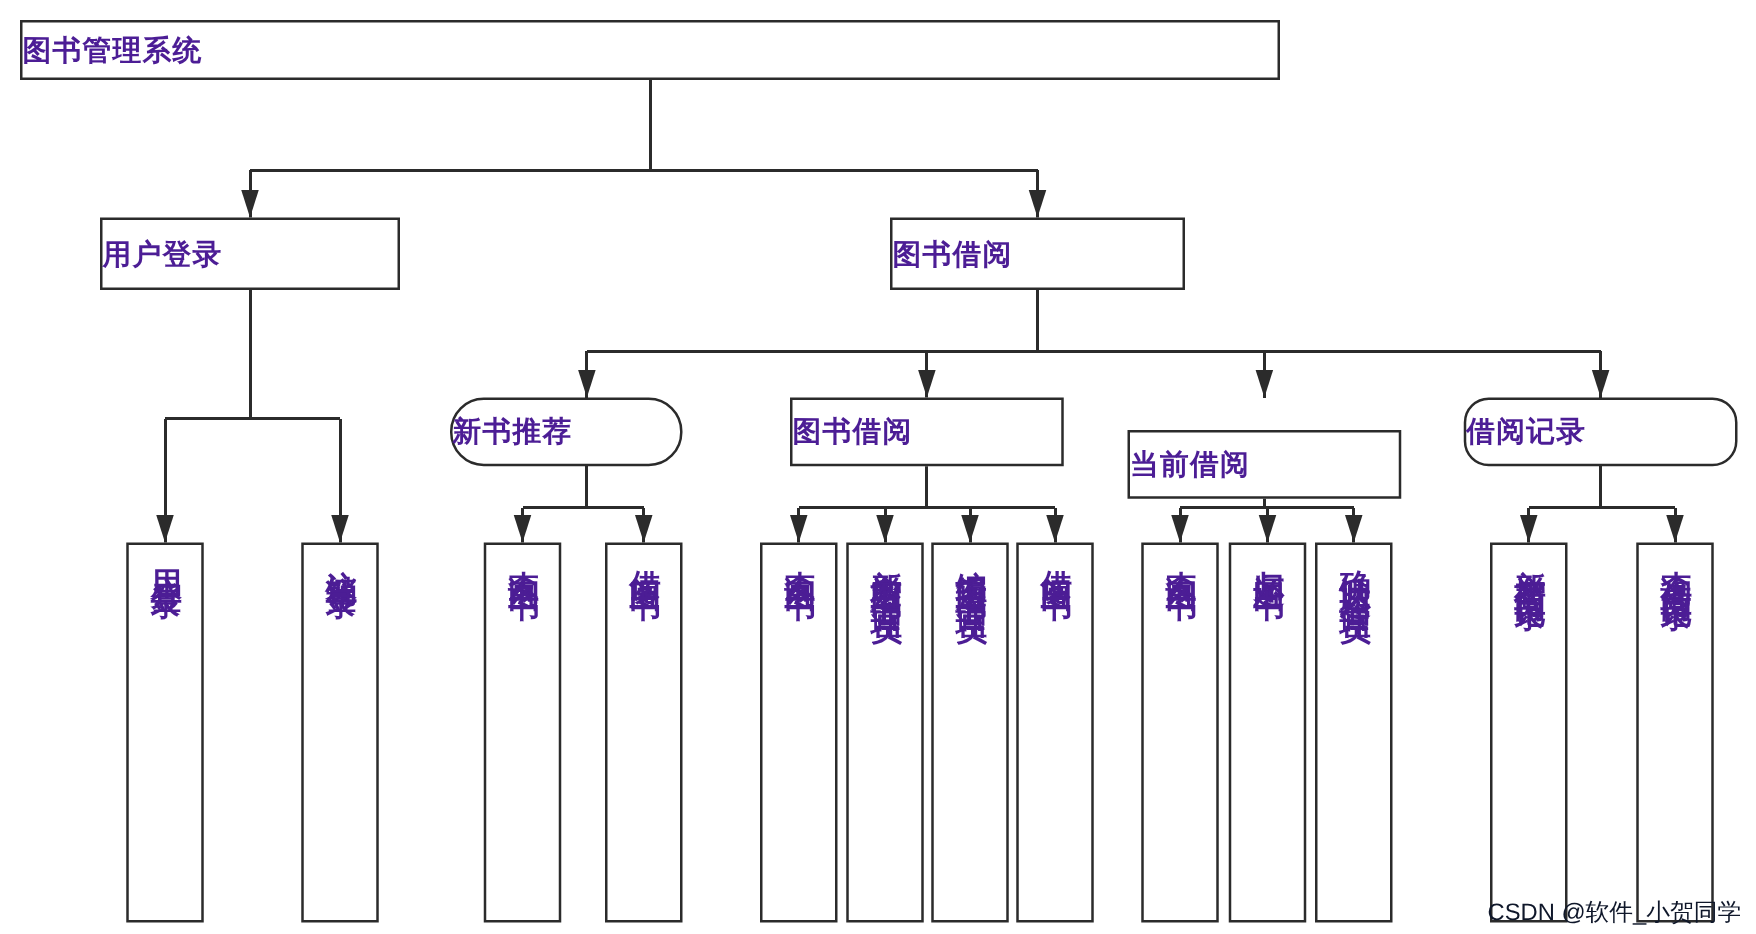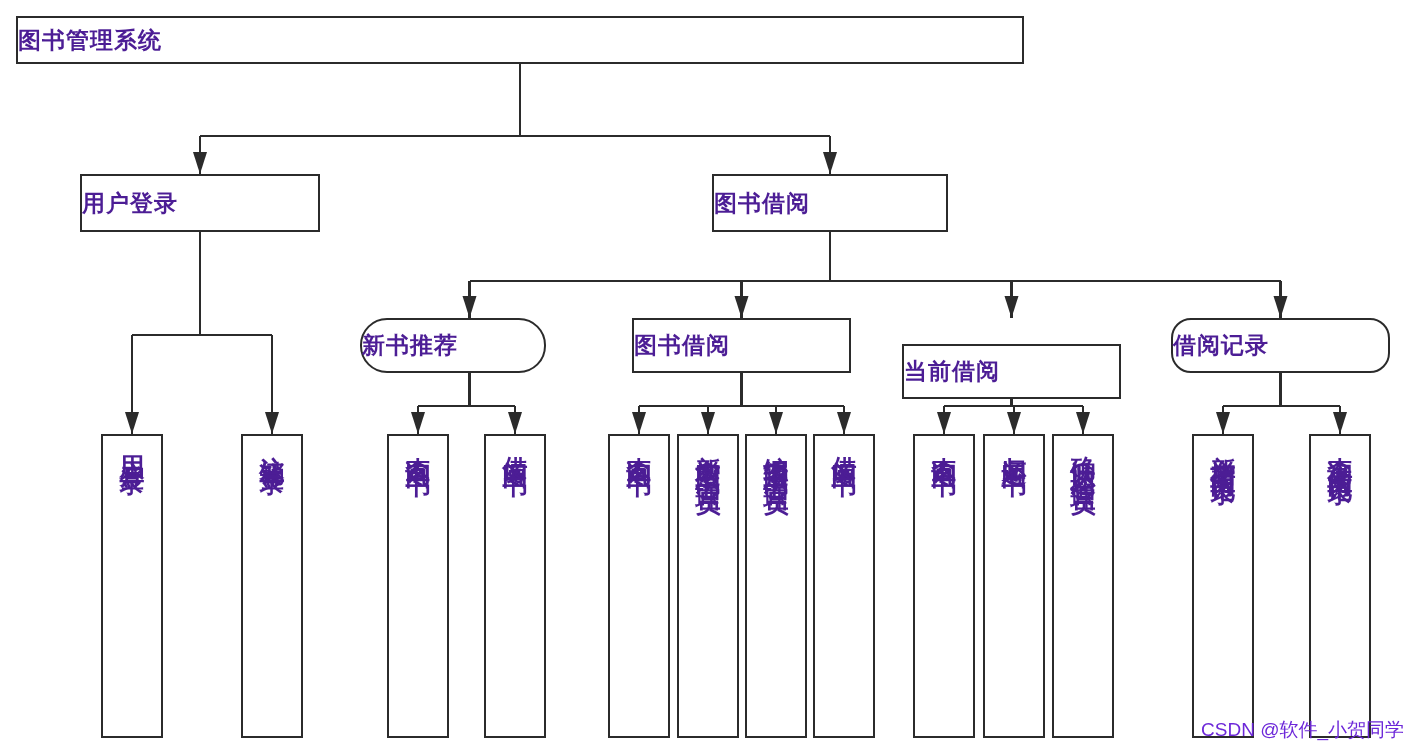--- a/index.html
+++ b/index.html
@@ -44,24 +44,24 @@
   }
   .node-v {
     writing-mode: vertical-rl;
     text-orientation: upright;
     font-size: 25px;
     letter-spacing: 5px;
     line-height: 1;
   }
   .watermark {
     position: absolute;
-    right: 1px;
+    right: 12px;
     bottom: 4px;
     font-size: 19px;
-    color: #6d28d9;
+    color: #0f172a;
     white-space: nowrap;
     z-index: 3;
   }
 </style>
 </head>
 <body>
 
 <div id="canvas">
 
   <svg id="edges" viewBox="0 0 1405 747" xmlns="http://www.w3.org/2000/svg">

